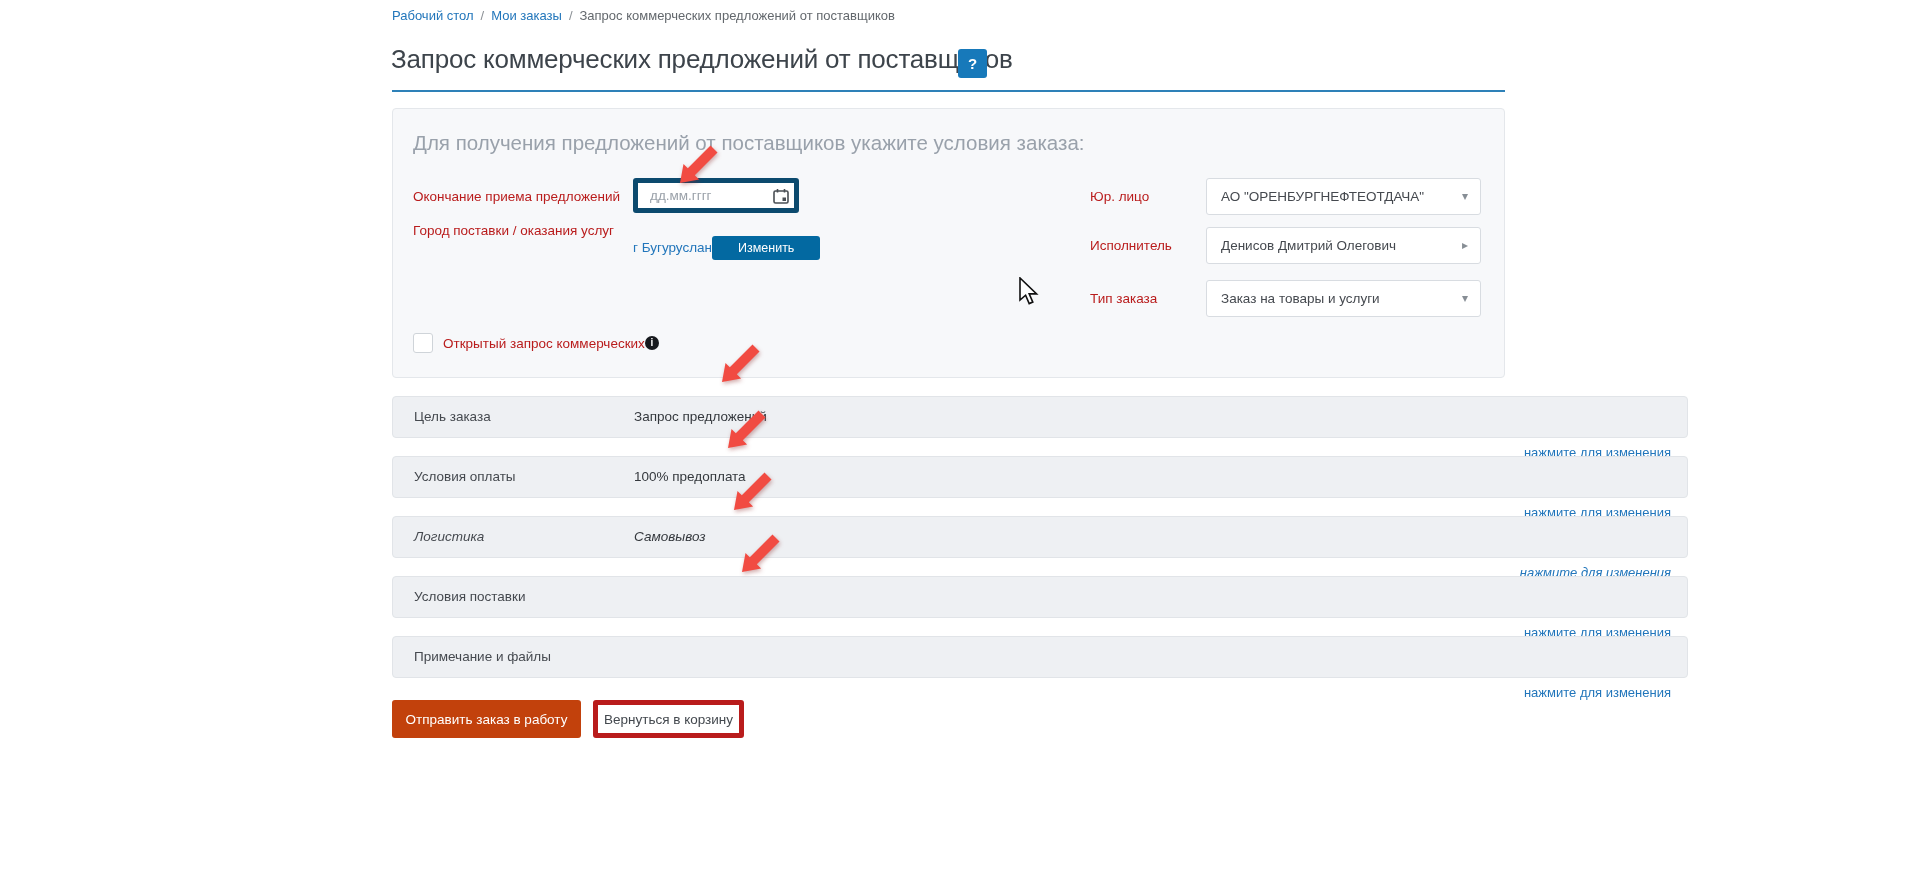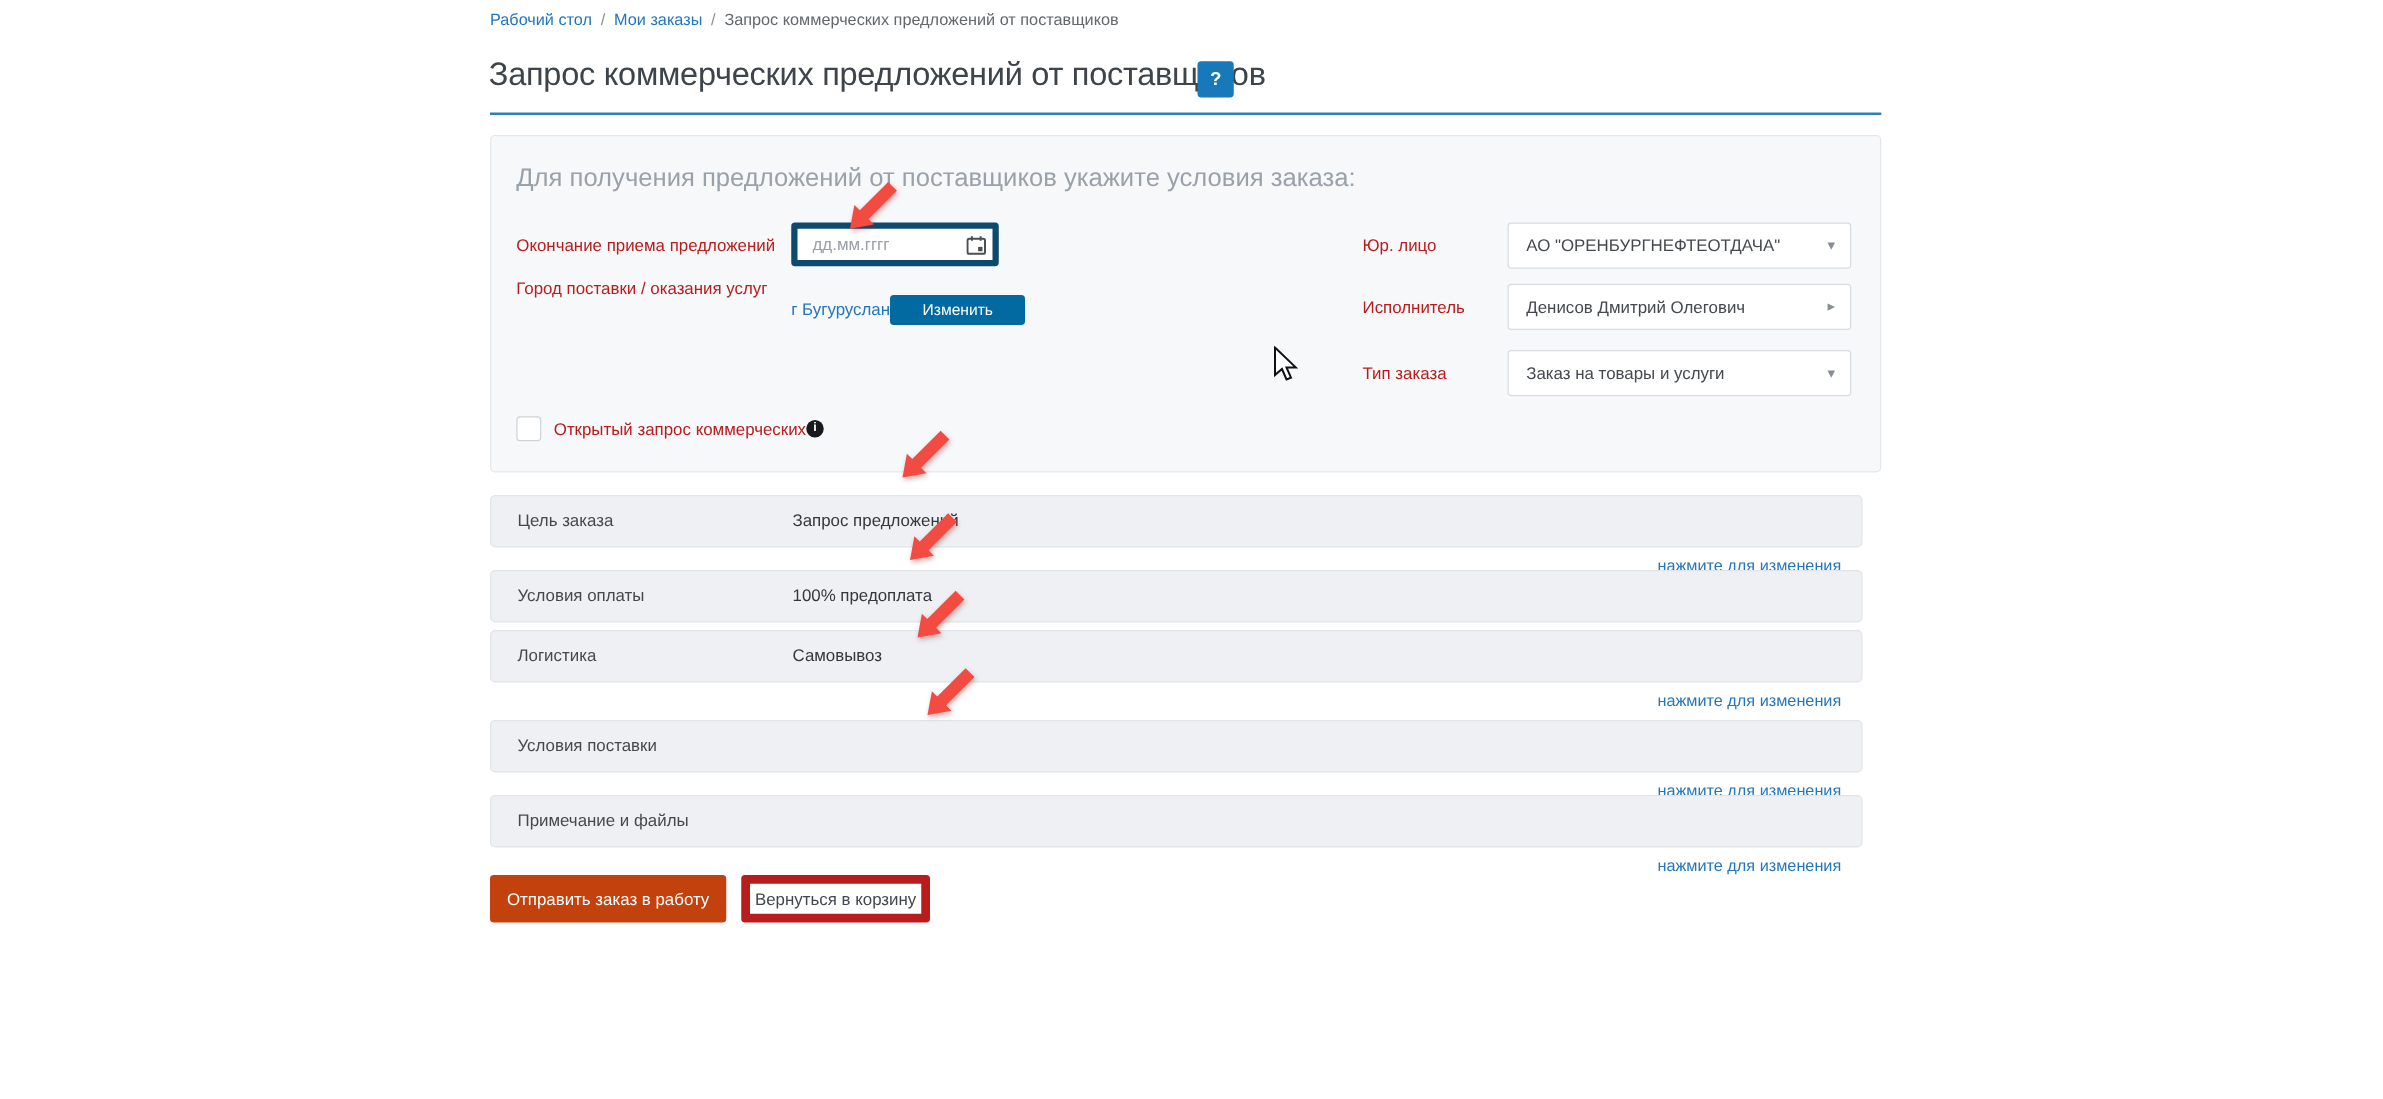--- a/index.html
+++ b/index.html
@@ -47,32 +47,32 @@
   .sel-1 { top:178px; } .sel-2 { top:227px; } .sel-3 { top:280px; }
   .select-box .caret { position:absolute; right:12px; top:0; color:#878e95; font-size:12px; }
 
   .checkbox { position:absolute; left:413px; top:333px; width:20px; height:20px; background:#fff;
               border:1px solid #cfd4d9; border-radius:3px; cursor:pointer; }
   .lbl-open { left:443px; top:336px; }
   .info-icon { position:absolute; left:645px; top:336px; width:14px; height:14px; background:#16191d; color:#fff;
                border-radius:50%; font-size:10px; font-weight:bold; text-align:center; line-height:14px; cursor:pointer; }
 
   
-  .srow { position:absolute; left:392px; width:1098px; height:42px; background:#eef0f3; border:1px solid #e1e4e8;
+  .srow { position:absolute; left:392px; width:1296px; height:42px; background:#eef0f3; border:1px solid #e1e4e8;
           border-radius:4px; cursor:pointer;padding-left:11px; }
-  .srow-1 { top:396px; } .srow-2 { top:456px; } .srow-3 { top:504px; } .srow-4 { top:576px; } .srow-5 { top:636px; }
+  .srow-1 { top:396px; } .srow-2 { top:456px; } .srow-3 { top:516px;font-style:italic; } .srow-4 { top:576px; } .srow-5 { top:636px; }
   .srow .s-label { position:absolute; left:21px; top:0; line-height:40px; font-size:13.5px; color:#45494f; }
   .srow .s-value { position:absolute; left:241px; top:0; line-height:40px; font-size:13.5px; color:#34383d; }
   .srow .s-action { position:absolute; right:16px; top:0; line-height:40px; font-size:13px; color:#2276bb; cursor:pointer;margin-top:36px; }
 
   
   .btn-submit { position:absolute; left:392px; top:700px; width:189px; height:38px; background:#c2410c; color:#fff;
                 border:none; border-radius:3px; font-size:13.5px; cursor:pointer; font-family:"Liberation Sans", sans-serif; }
   .btn-back { position:absolute; left:593px; top:700px; width:151px; height:38px; background:#fff; color:#43484e;
-              border:7px solid #b91c1c; border-radius:3px; font-size:13.5px; cursor:pointer; font-family:"Liberation Sans", sans-serif; }
+              border:5px solid #b91c1c; border-radius:3px; font-size:13.5px; cursor:pointer; font-family:"Liberation Sans", sans-serif; }
 
   
   .red-arrow { position:absolute; width:48px; height:44px; filter:drop-shadow(1px 2px 2px rgba(140,40,40,0.40)); }
   .arr-1 { left:674px; top:143px; }
   .arr-2 { left:716px; top:342px; }
   .arr-3 { left:722px; top:408px; }
   .arr-4 { left:728px; top:470px; }
   .arr-5 { left:736px; top:532px; }
 
   .mouse-cursor { position:absolute; left:1018px; top:277px; }

